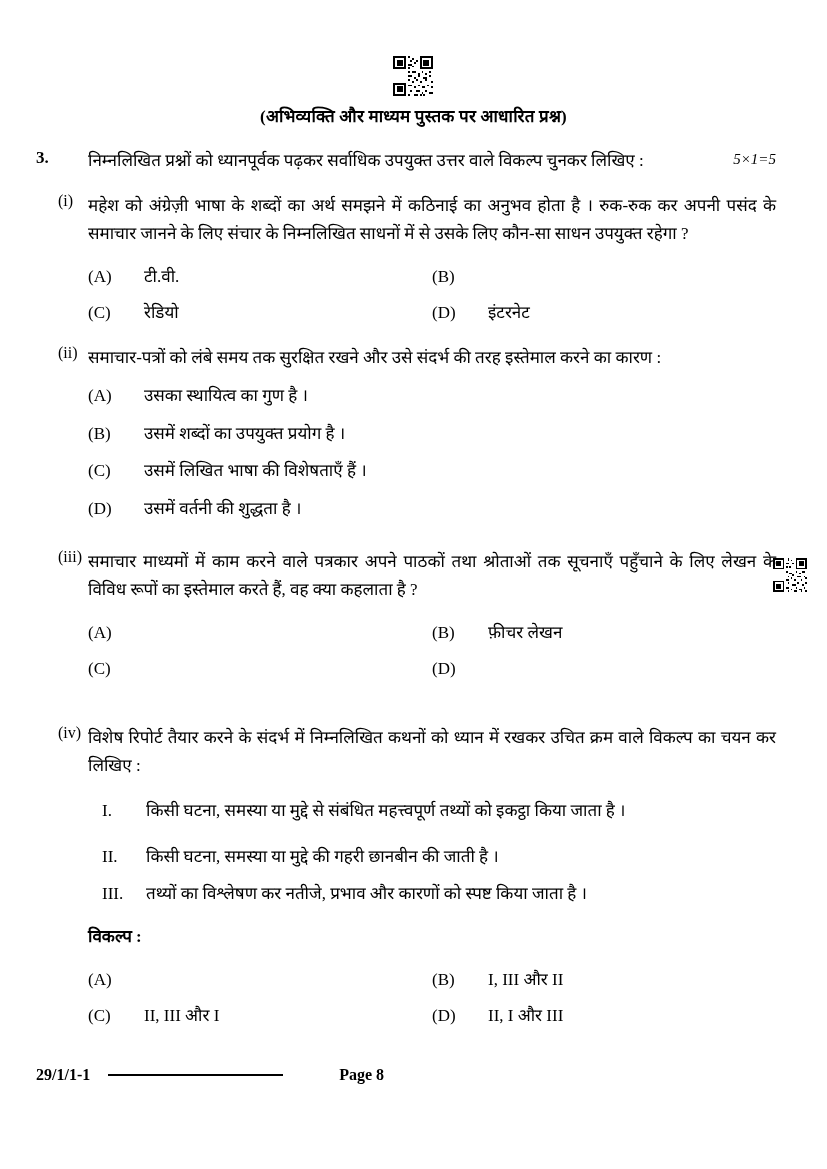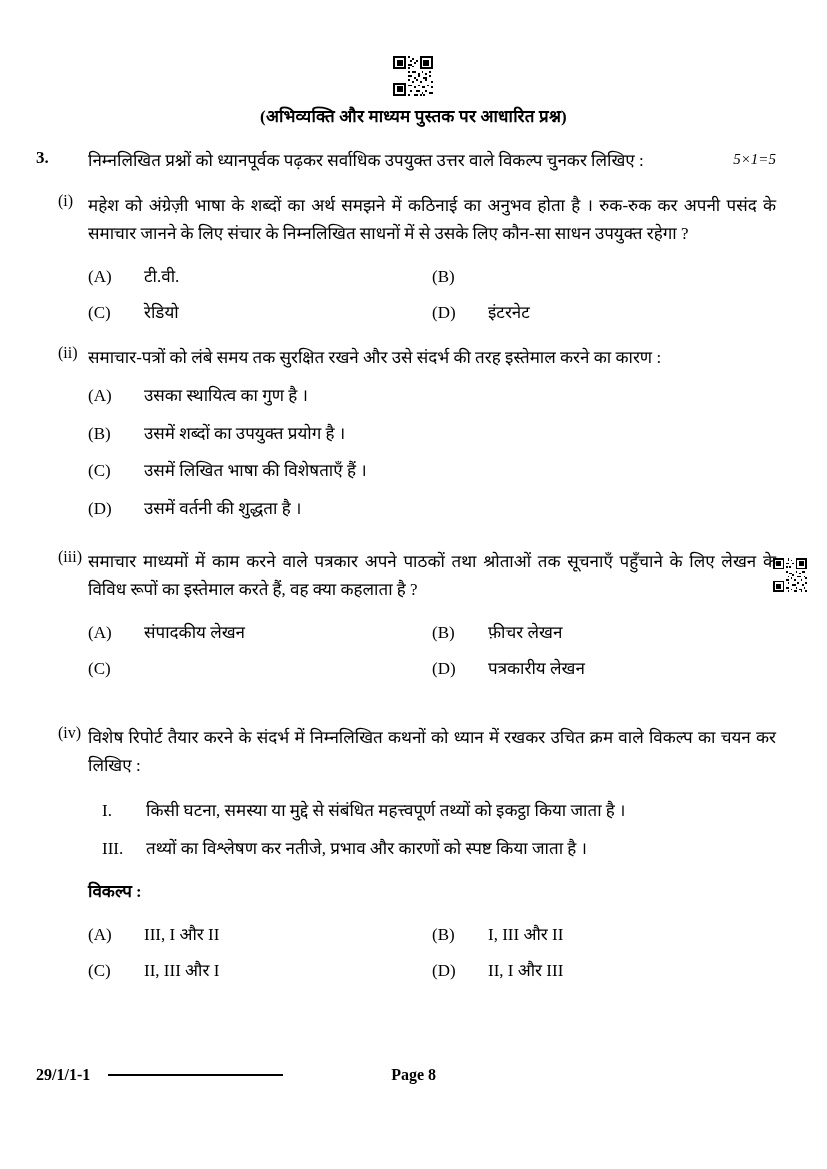--- a/index.html
+++ b/index.html
@@ -168,21 +168,21 @@
   }
   .footer-code { flex: 0 0 auto; }
   .footer-rule {
     flex: 0 0 175px;
     height: 2px;
     background: #000;
     margin: 0 18px;
   }
   .footer-page {
     flex: 0 0 auto;
-    margin-left: 90px;
+    margin-left: 38px;
   }
 </style>
 </head>
 <body>
 
 <div class="page">
 
   <svg class="qr qr-top" viewBox="0 0 21 21" shape-rendering="crispEdges">
     <rect width="21" height="21" fill="#fff"></rect>
     <g fill="#000">
@@ -360,57 +360,58 @@
       </div>
     </div>
 
     <div class="subrow" style="margin-top:26px;justify-content:center;">
       <div class="subnum">(iii)</div>
       <div class="subbody">
         <div class="justify">समाचार माध्यमों में काम करने वाले पत्रकार अपने पाठकों तथा श्रोताओं तक सूचनाएँ पहुँचाने के लिए लेखन के विविध रूपों का इस्तेमाल करते हैं, वह क्या कहलाता है ?</div>
         <div class="opts-2col">
           <div class="opt-half">
             <span class="opt-label">(A)</span>
-            <span class="opt-text">संपादकीय लेखन</span>
           </div>
           <div class="opt-half">
             <span class="opt-label">(B)</span>
             <span class="opt-text">फ़ीचर लेखन</span>
           </div>
           <div class="opt-half">
             <span class="opt-label">(C)</span>
           </div>
           <div class="opt-half">
             <span class="opt-label">(D)</span>
-            <span class="opt-text">पत्रकारीय लेखन</span>
           </div>
         </div>
       </div>
     </div>
 
     <div class="subrow" style="margin-top:42px;">
       <div class="subnum">(iv)</div>
       <div class="subbody">
         <div class="justify">विशेष रिपोर्ट तैयार करने के संदर्भ में निम्नलिखित कथनों को ध्यान में रखकर उचित क्रम वाले विकल्प का चयन कर लिखिए :</div>
 
         <div class="stmt" style="margin-top:18px;">
           <span class="stmt-num">I.</span>
           <span class="stmt-text justify">किसी घटना, समस्या या मुद्दे से संबंधित महत्त्वपूर्ण तथ्यों को इकट्ठा किया जाता है ।</span>
         </div>
+        <div class="stmt" style="margin-top:18px;">
+          <span class="stmt-num">II.</span>
+          <span class="stmt-text">किसी घटना, समस्या या मुद्दे की गहरी छानबीन की जाती है ।</span>
+        </div>
         <div class="stmt" style="margin-top:10px;">
           <span class="stmt-num">III.</span>
           <span class="stmt-text">तथ्यों का विश्लेषण कर नतीजे, प्रभाव और कारणों को स्पष्ट किया जाता है ।</span>
         </div>
 
         <div class="vikalp">विकल्प :</div>
 
         <div class="opts-2col">
           <div class="opt-half">
             <span class="opt-label">(A)</span>
-            <span class="opt-text">III, I और II</span>
           </div>
           <div class="opt-half">
             <span class="opt-label">(B)</span>
             <span class="opt-text">I, III और II</span>
           </div>
           <div class="opt-half">
             <span class="opt-label">(C)</span>
             <span class="opt-text">II, III और I</span>
           </div>
           <div class="opt-half">

